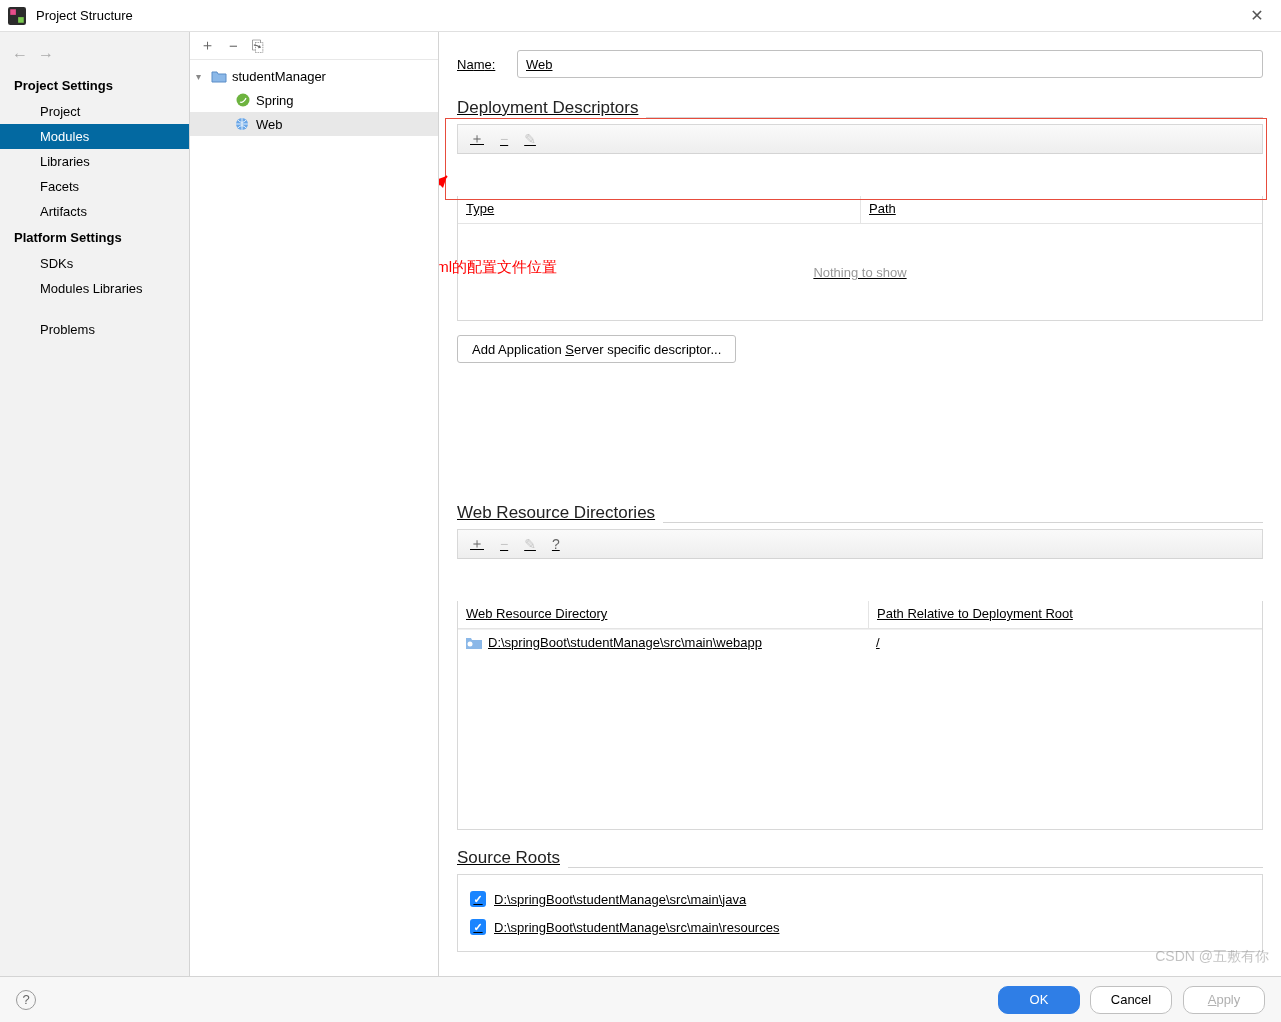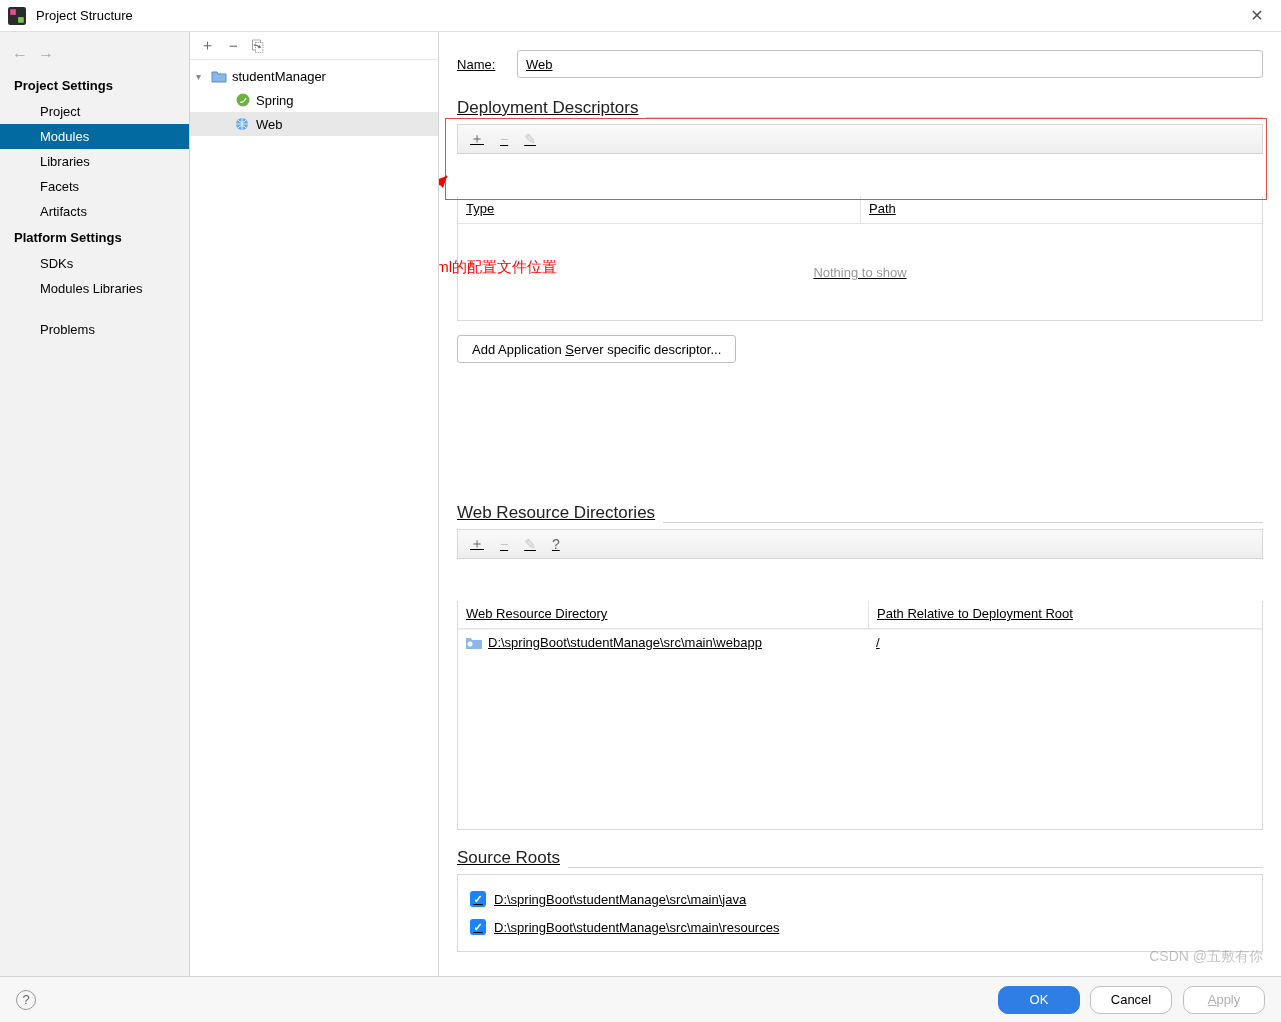--- a/index.html
+++ b/index.html
@@ -75,21 +75,21 @@
 .sr-check { width: 16px; height: 16px; border-radius: 3px; background: #1a85ff; display: flex; align-items: center; justify-content: center; color: #fff; font-size: 11px; font-weight: bold; }
 
 
 .footer { height: 46px; border-top: 1px solid #d4d4d4; display: flex; align-items: center; padding: 0 16px; background: #f7f7f7; }
 .footer .help { width: 20px; height: 20px; border: 1.5px solid #999; border-radius: 50%; display: flex; align-items: center; justify-content: center; color: #666; font-size: 13px; cursor: pointer; }
 .footer .spacer { flex: 1; }
 .footer button { height: 28px; min-width: 82px; margin-left: 10px; border: 1px solid #c0c0c0; border-radius: 10px; background: #fff; font-size: 13px; cursor: pointer; }
 .footer button.primary { background: #2F7EE6; border-color: #2F7EE6; color: #fff; font-weight: 500; }
 .footer button.disabled { color: #b0b0b0; cursor: default; margin-left: 11px; }
 
-.watermark { position: absolute; right: 18px; bottom: 56px; color: rgba(120,120,120,0.45); font-size: 14px; }
+.watermark { position: absolute; right: 12px; bottom: 56px; color: rgba(120,120,120,0.45); font-size: 14px; }
 </style>
 </head>
 <body>
 
 <div class="titlebar">
   <svg class="app-icon" viewBox="0 0 16 16">
       <rect width="16" height="16" rx="2" fill="#2b2b2b"></rect>
       <rect x="2" y="2" width="5" height="5" fill="#e84d8a"></rect>
       <rect x="9" y="9" width="5" height="5" fill="#7ac84f"></rect>
     </svg>

